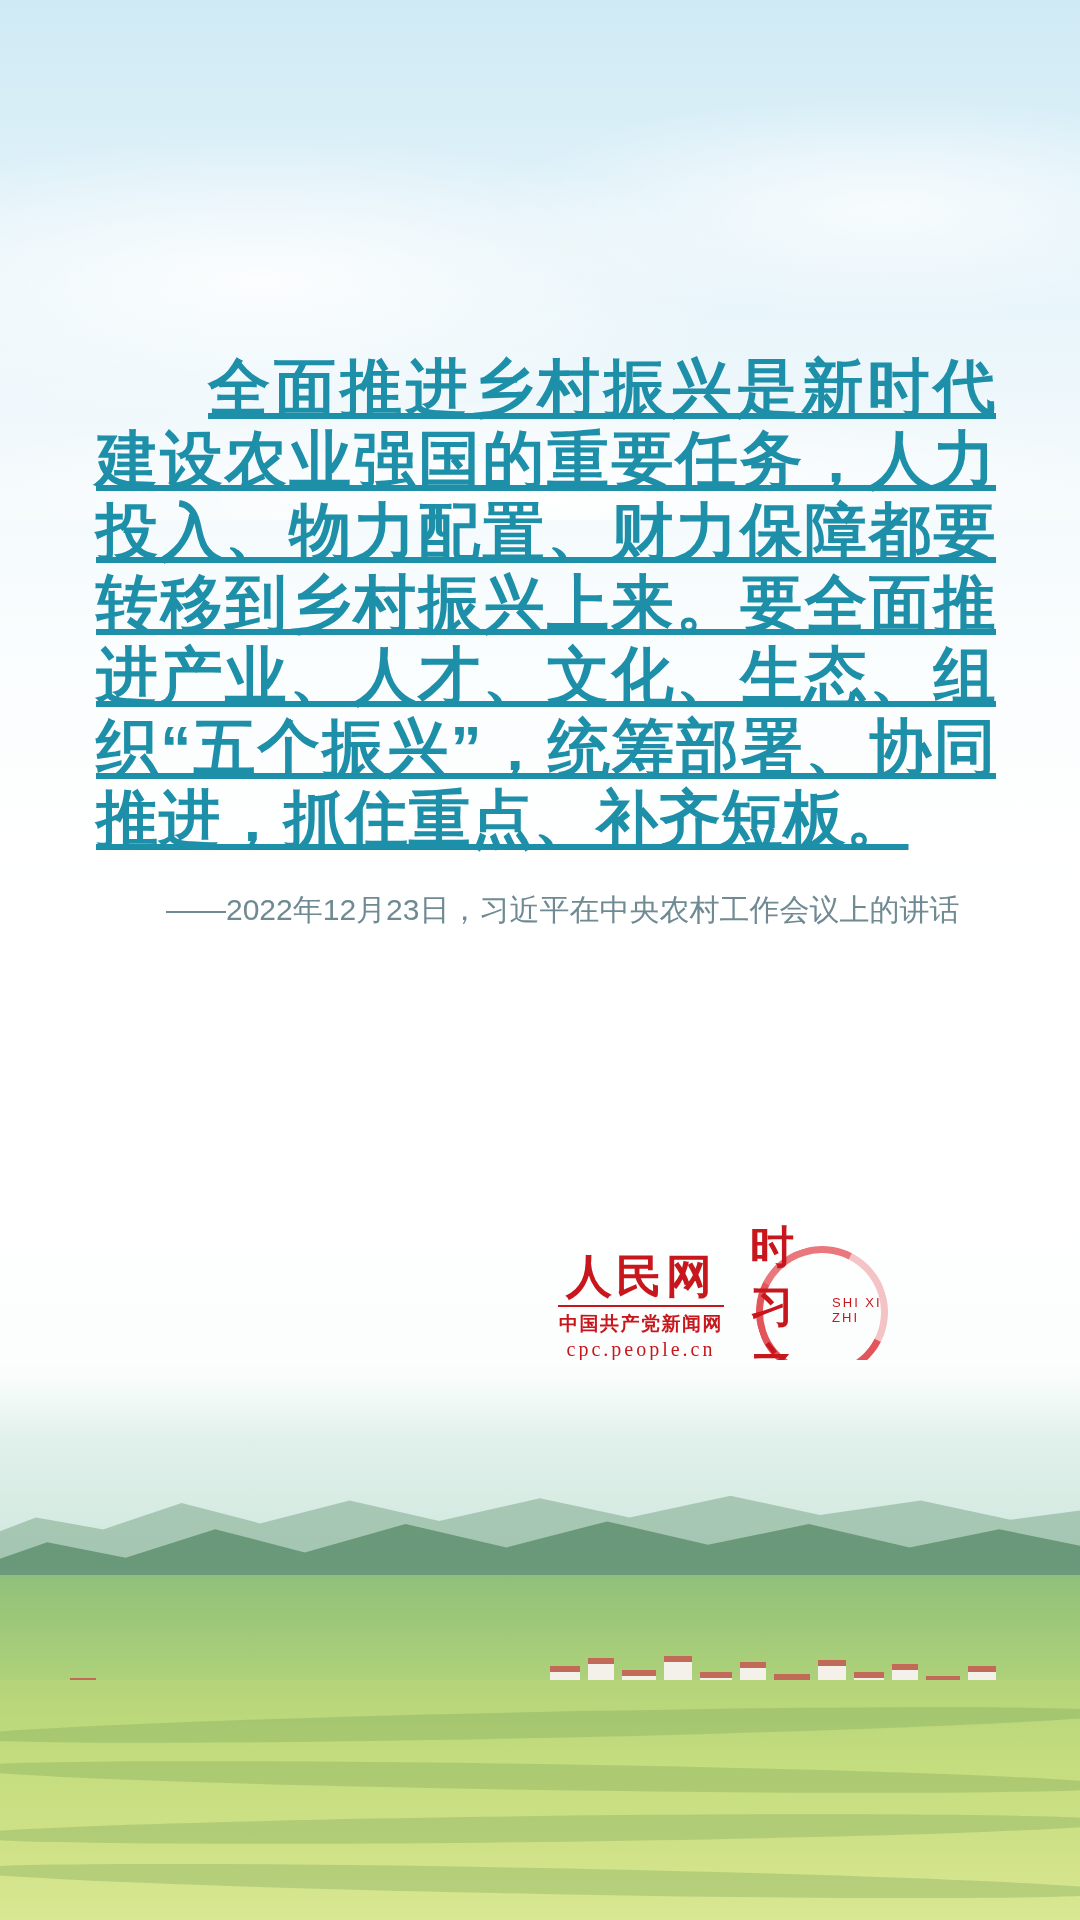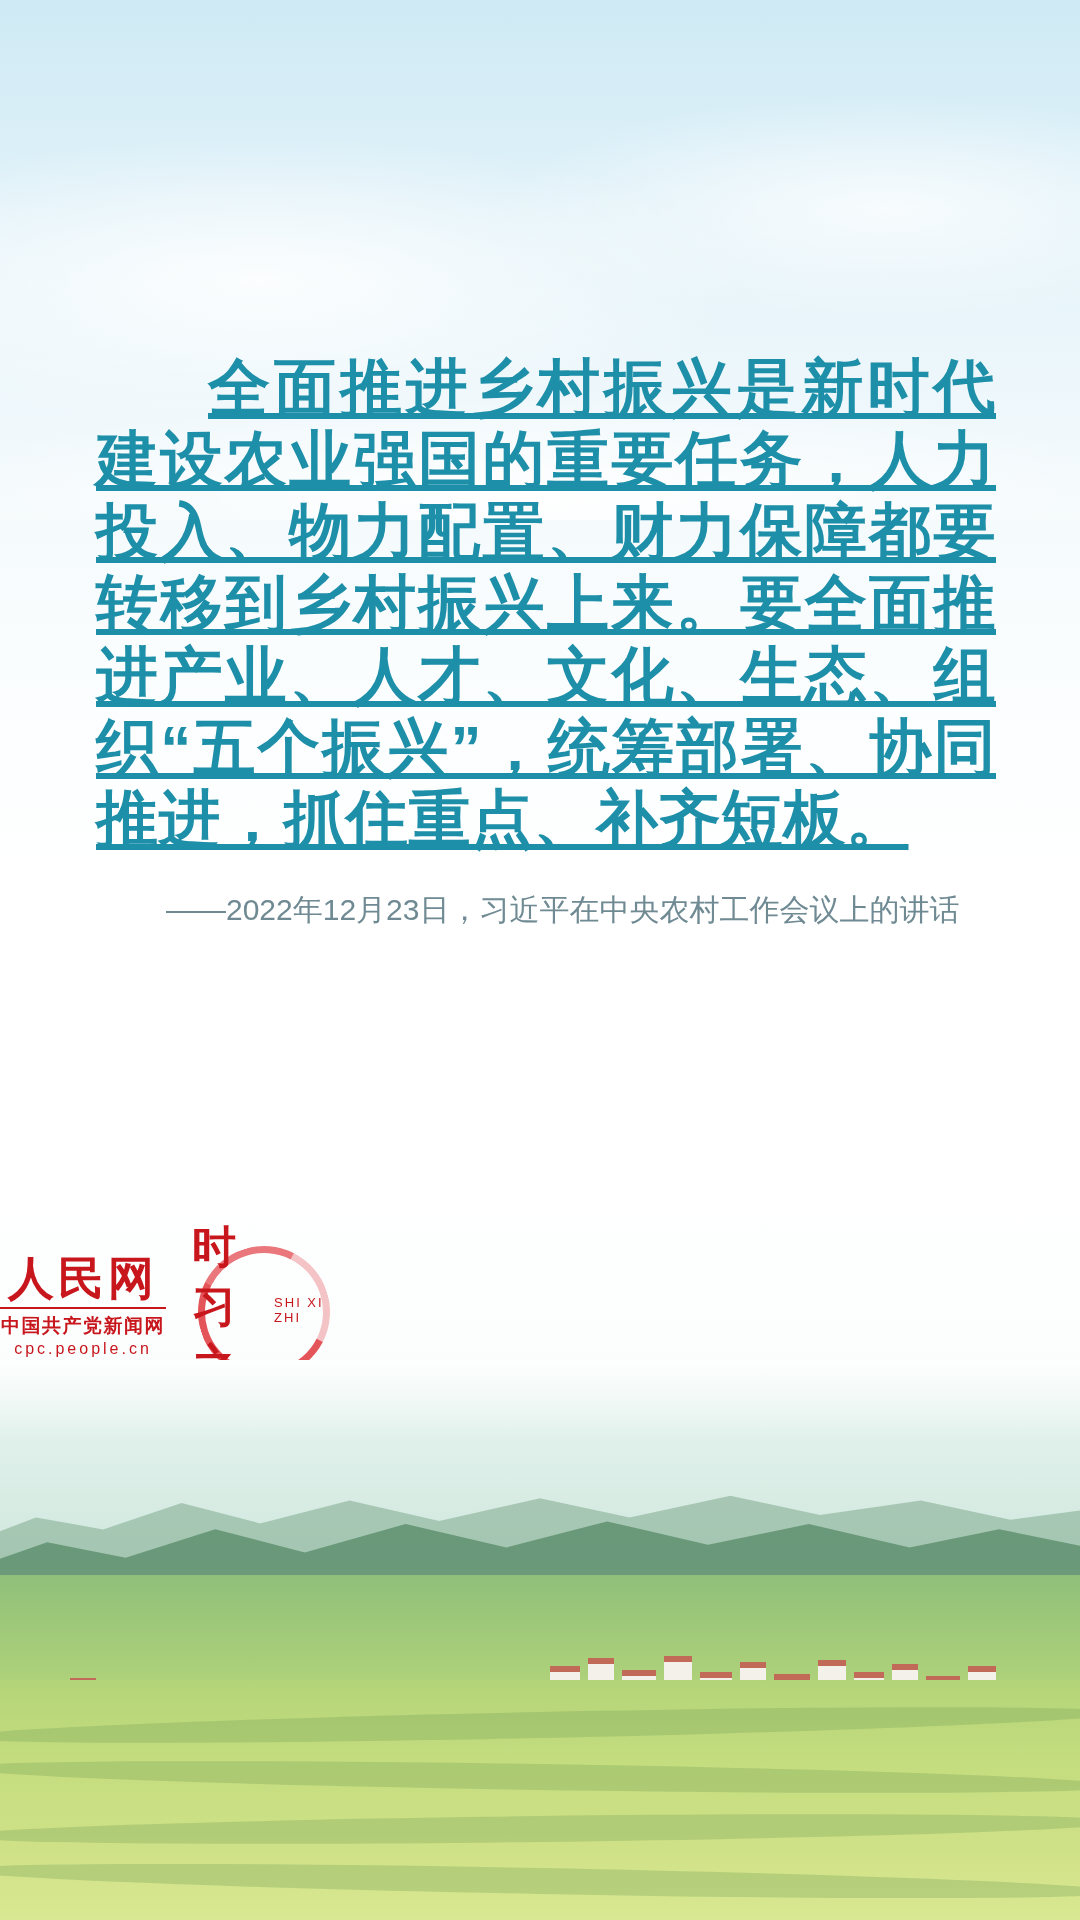--- a/index.html
+++ b/index.html
@@ -70,21 +70,21 @@
     text-indent: 70px;
   }
 
   
   .logo-row {
     position: absolute;
     left: 0;
     top: 1240px;
     width: 882px;
     display: flex;
-    justify-content: flex-start;
+    justify-content: flex-end;
     align-items: center;
     gap: 26px;
   }
   .people-logo {
     display: flex;
     flex-direction: column;
     align-items: center;
     line-height: 1;
   }
   .people-logo .cn {
@@ -97,23 +97,23 @@
   .people-logo .sub {
     margin-top: 7px;
     color: #c8161d;
     font-size: 19px;
     letter-spacing: 1.5px;
     font-weight: 700;
   }
   .people-logo .url {
     margin-top: 6px;
     color: #c8161d;
-    font-size: 16px;
+    font-size: 20px;
     letter-spacing: 3px;
-    font-family: Liberation Sans, sans-serif;
+    font-family: Liberation Serif, serif;
   }
   .people-logo .rule {
     width: 166px;
     height: 2px;
     background: #c8161d;
     margin-top: 5px;
   }
   .shi-logo {
     position: relative;
     width: 132px;

